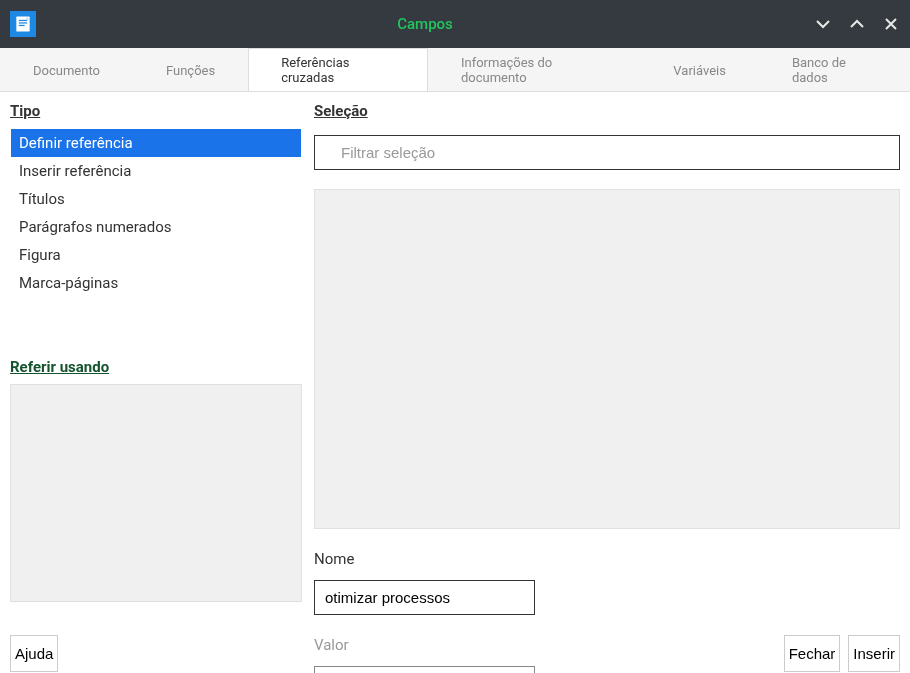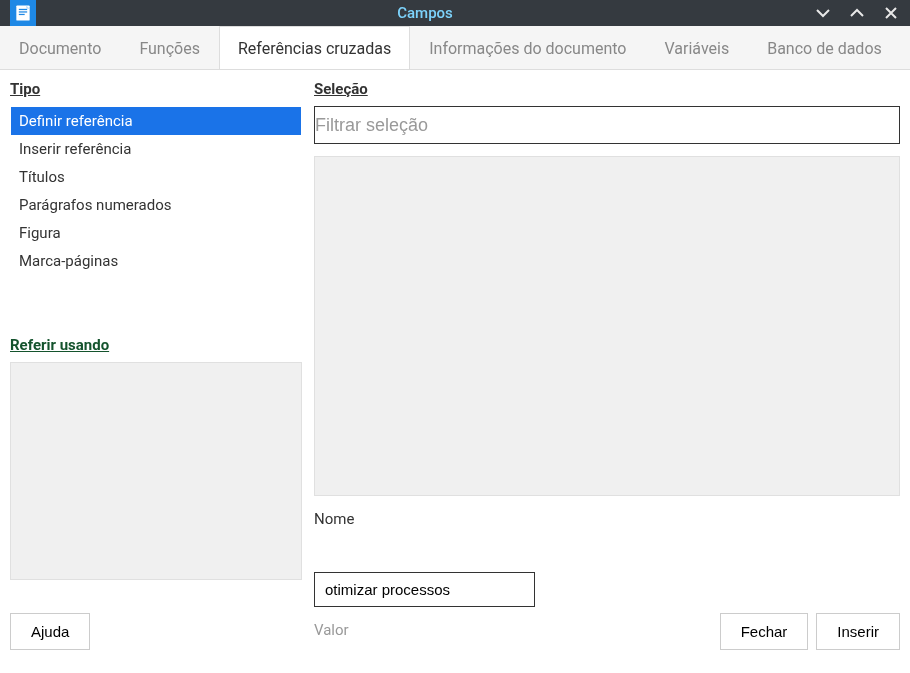--- a/index.html
+++ b/index.html
@@ -13,22 +13,22 @@
       font-size: 14px;
       color: #333;
       background: #fff;
       width: 910px;
       height: 673px;
       overflow: hidden;
     }
     
     .titlebar {
       background: #353a40;
-      color: #7dd3fc;
-      height: 26px;
+      color: #22c55e;
+      height: 48px;
       display: flex;
       align-items: center;
       padding: 0 10px;
     }
     
     .titlebar-icon {
       width: 26px;
       height: 26px;
       background: #1e88e5;
       display: flex;
@@ -74,27 +74,27 @@
     }
     
     .tabs {
       display: flex;
       background: #f5f5f5;
       border-bottom: 1px solid #ddd;
       height: 44px;
     }
     
     .tab {
-      padding: 0 18px;
+      padding: 0 32px;
       height: 100%;
       display: flex;
       align-items: center;
       color: #888;
       cursor: pointer;
-      font-size: 16px;
+      font-size: 13px;
       border: 1px solid transparent;
       border-bottom: none;
     }
     
     .tab.active {
       background: #fff;
       color: #333;
       border-left: 1px solid #ddd;
       border-right: 1px solid #ddd;
       border-top: 1px solid #ddd;
@@ -112,20 +112,21 @@
       width: 292px;
       flex-shrink: 0;
       display: flex;
       flex-direction: column;
     }
     
     .right-panel {
       flex: 1;
       display: flex;
       flex-direction: column;
+      gap: 7px;
     }
     
     .section-header {
       font-weight: bold;
       font-size: 15px;
       margin-bottom: 8px;
       text-decoration: underline;
     }
     
     .section-header.disabled {
@@ -153,22 +154,22 @@
     
     .refer-box {
       background: #f0f0f0;
       height: 218px;
       border: 1px solid #e0e0e0;
       margin-top: 6px;
     }
     
     .filter-input {
       width: 100%;
-      padding: 8px 0;
-      font-size: 18px;
+      padding: 8px 26px;
+      font-size: 15px;
       border: 1px solid #333;
       outline: none;
       height: 38px;
     }
     
     .filter-input::placeholder {
       color: #999;
     }
     
     .selection-box {
@@ -196,41 +197,40 @@
       color: #999;
     }
     
     .field-input {
       flex: 1;
       padding: 8px 10px;
       font-size: 15px;
       border: 1px solid #333;
       outline: none;
       height: 38px;
-      margin-top: 32px;
     }
     
     .field-input:disabled {
       background: #fff;
       border-color: #888;
     }
     
     .footer {
       display: flex;
       padding: 10px;
       height: 60px;
       align-items: center;
     }
     
     .footer-spacer {
       flex: 1;
     }
     
     .btn {
-      padding: 9px 20px;
+      padding: 9px 4px;
       font-size: 15px;
       background: #fff;
       border: 1px solid #ccc;
       cursor: pointer;
       margin-left: 8px;
     }
     
     .btn:first-child {
       margin-left: 0;
     }

